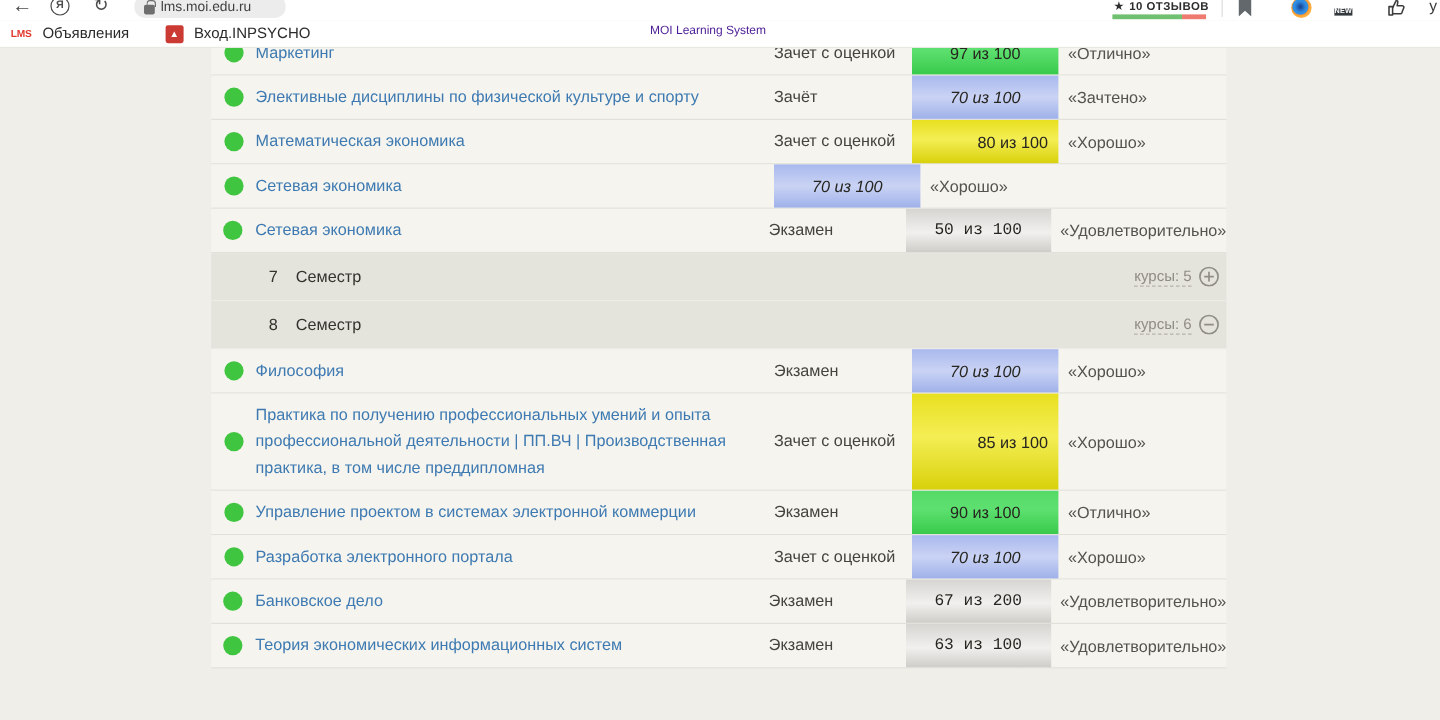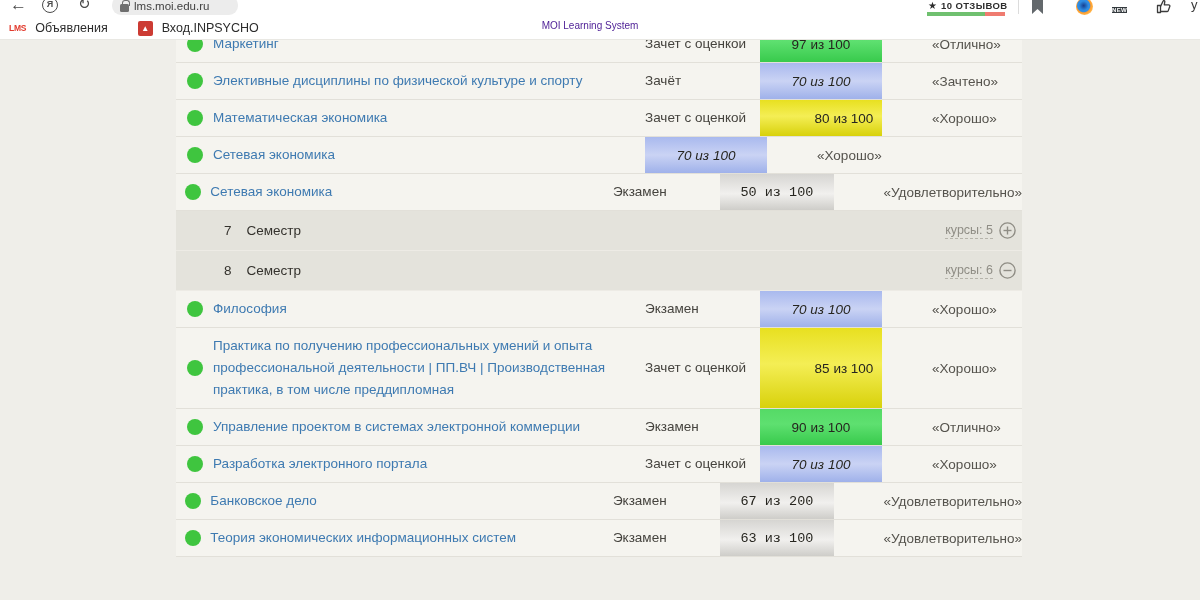--- a/index.html
+++ b/index.html
@@ -59,21 +59,21 @@
 
   .row { display:flex; align-items:center; background:#f5f4ef; border-bottom:1px solid #e2e0d9; }
   .col-icon { width:37px; display:flex; justify-content:center; align-self:stretch;
               align-items:center; }
   .dot { width:16px; height:16px; border-radius:50%; }
   .col-name { width:432px; padding:7px 24px 7px 0; font-size:13.5px; line-height:22px;
               color:#3e7ab1; cursor:pointer; }
   .col-exam { width:115px; padding:7px 10px 7px 0; font-size:13.5px; line-height:22px; color:#45433e; }
   .col-score { width:122px; align-self:stretch; display:flex; align-items:center;
                justify-content:center; font-size:13.5px; color:#26251f;text-align:right; }
-  .col-grade { flex:1; padding-left:8px; font-size:13.5px; color:#55534d;margin-left:42px; }
+  .col-grade { flex:1; padding-left:8px; font-size:13.5px; color:#55534d; }
   .sc-green  { background:linear-gradient(180deg,#55da66 0%,#5ee070 42%,#38ca4c 100%); }
   .sc-yellow { background:linear-gradient(180deg,#e8e020 0%,#f4ee55 45%,#d8d10b 100%);padding-left:46px; }
   .sc-blue   { background:linear-gradient(180deg,#a9b9ee 0%,#cad3f4 50%,#9fb1ea 100%);font-style:italic; }
   .sc-gray   { background:linear-gradient(180deg,#d6d5d2 0%,#f1f0ee 55%,#cecdc9 100%);font-family:Liberation Mono, monospace; }
 
   .row-semester { display:flex; align-items:center; height:40px; background:#e4e3dc;
                   border-bottom:1px solid #edebe5; padding:0 6px 0 48px; }
   .sem-num { font-size:13.5px; color:#34322d; margin-right:15px; }
   .sem-label { font-size:13.5px; color:#34322d; }
   .sem-right { margin-left:auto; display:flex; align-items:center; cursor:pointer; }

